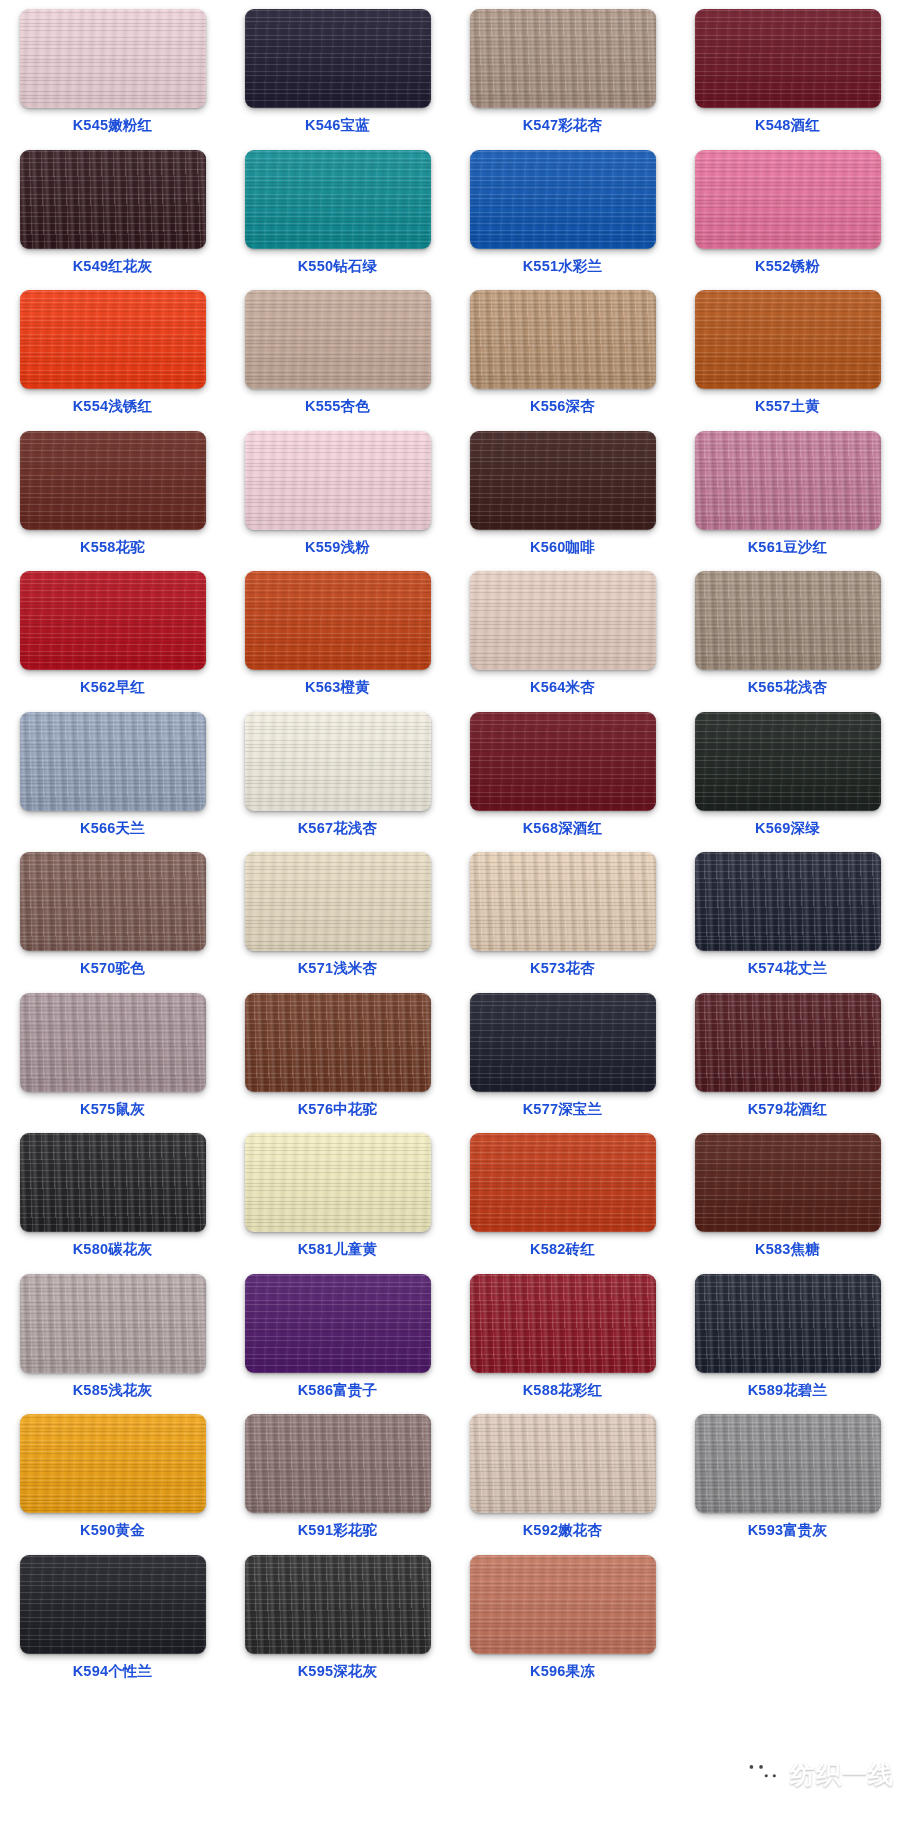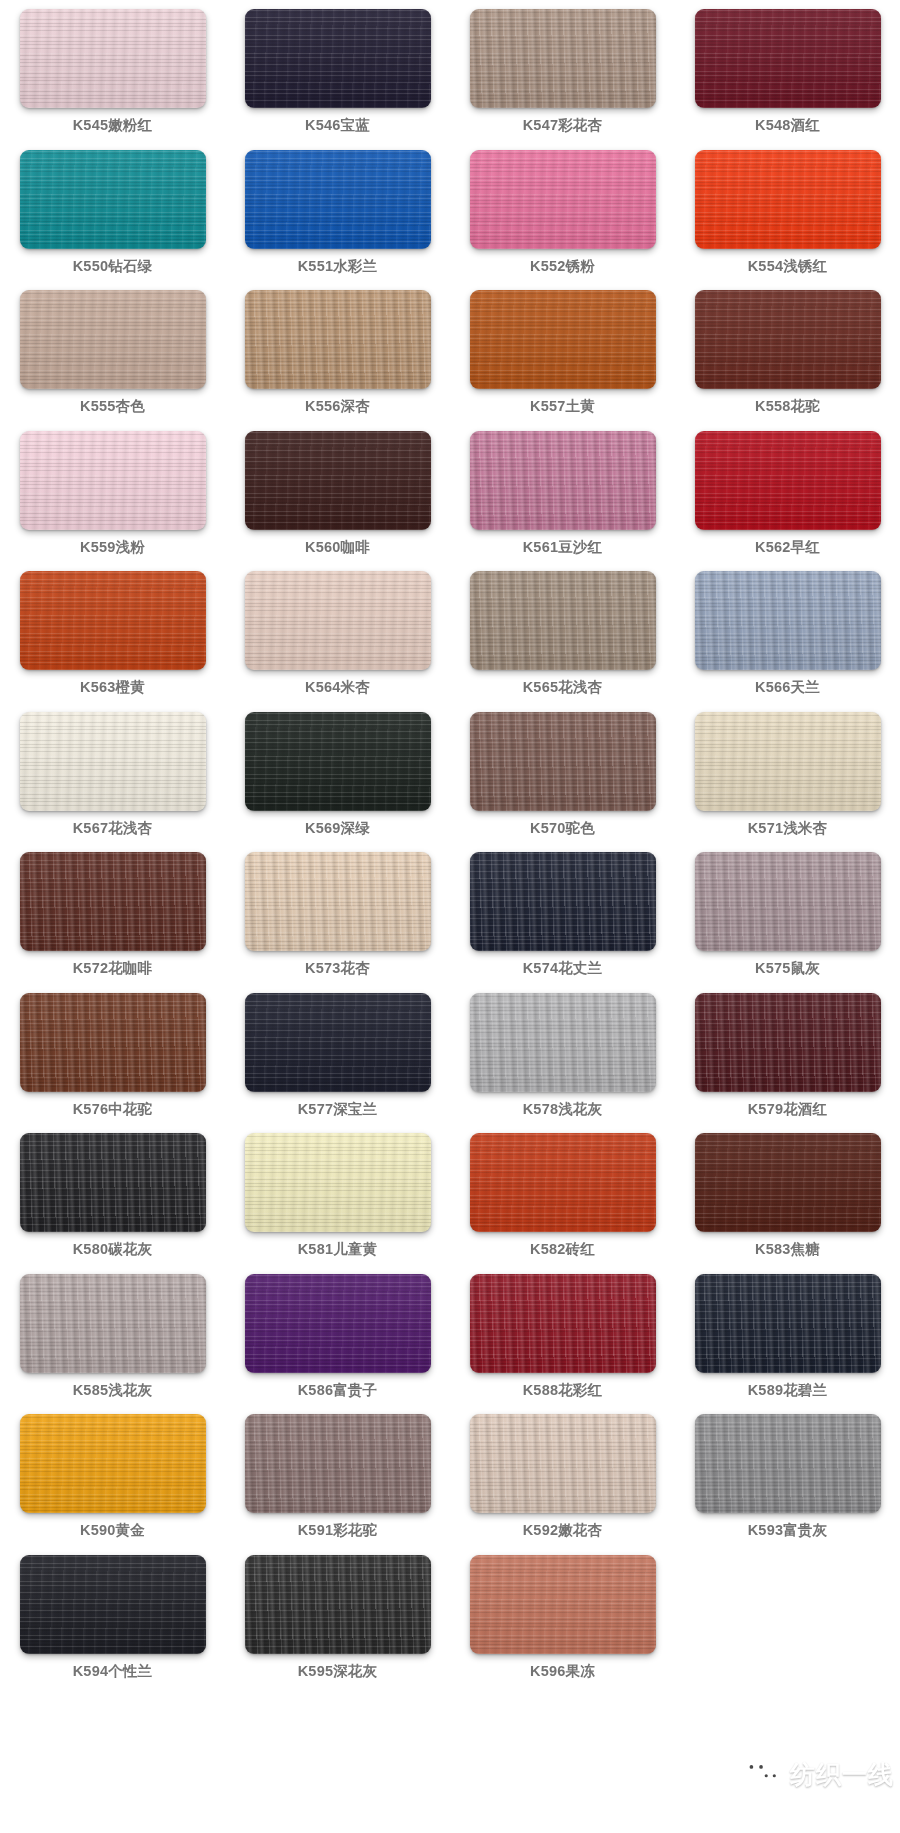--- a/index.html
+++ b/index.html
@@ -93,21 +93,21 @@
         rgba(0,0,0,0.10) 8px,
         rgba(0,0,0,0.00) 12px
       ),
       linear-gradient(180deg, rgba(255,255,255,0.07), rgba(0,0,0,0.08));
   }
 
   .swatch-label {
     margin-top: 10px;
     font-size: 14.5px;
     line-height: 1;
-    color: #737373;
+    color: #1d4ed8;
     font-weight: 600;
     letter-spacing: 0.2px;
     white-space: nowrap;
     text-align: left;
   }
 
   
   #watermark {
     position: absolute;
     right: 6px;
@@ -151,20 +151,26 @@
       <div class="swatch-label">K547彩花杏</div>
     </div>
     <div class="swatch-cell">
       <div class="chip-wrap">
         <div class="chip" style="background-color: rgb(110, 22, 38);"></div>
       </div>
       <div class="swatch-label">K548酒红</div>
     </div>
     <div class="swatch-cell">
       <div class="chip-wrap">
+        <div class="chip melange" style="background-color: rgb(51, 24, 29);"></div>
+      </div>
+      <div class="swatch-label">K549红花灰</div>
+    </div>
+    <div class="swatch-cell">
+      <div class="chip-wrap">
         <div class="chip" style="background-color: rgb(15, 141, 149);"></div>
       </div>
       <div class="swatch-label">K550钻石绿</div>
     </div>
     <div class="swatch-cell">
       <div class="chip-wrap">
         <div class="chip" style="background-color: rgb(15, 87, 180);"></div>
       </div>
       <div class="swatch-label">K551水彩兰</div>
     </div>
@@ -253,44 +259,44 @@
       <div class="swatch-label">K566天兰</div>
     </div>
     <div class="swatch-cell">
       <div class="chip-wrap">
         <div class="chip" style="background-color: rgb(243, 238, 225);"></div>
       </div>
       <div class="swatch-label">K567花浅杏</div>
     </div>
     <div class="swatch-cell">
       <div class="chip-wrap">
+        <div class="chip" style="background-color: rgb(109, 19, 31);"></div>
+      </div>
+      <div class="swatch-label">K568深酒红</div>
+    </div>
+    <div class="swatch-cell">
+      <div class="chip-wrap">
         <div class="chip" style="background-color: rgb(29, 36, 32);"></div>
       </div>
       <div class="swatch-label">K569深绿</div>
     </div>
     <div class="swatch-cell">
       <div class="chip-wrap">
         <div class="chip melange" style="background-color: rgb(125, 92, 83);"></div>
       </div>
       <div class="swatch-label">K570驼色</div>
     </div>
     <div class="swatch-cell">
       <div class="chip-wrap">
         <div class="chip" style="background-color: rgb(232, 220, 194);"></div>
       </div>
       <div class="swatch-label">K571浅米杏</div>
     </div>
     <div class="swatch-cell">
       <div class="chip-wrap">
-        <div class="chip melange" style="background-color: rgb(95, 45, 36);"></div>
-      </div>
-      <div class="swatch-label">K572花咖啡</div>
-    </div>
-    <div class="swatch-cell">
-      <div class="chip-wrap">
         <div class="chip melange" style="background-color: rgb(229, 205, 180);"></div>
       </div>
       <div class="swatch-label">K573花杏</div>
     </div>
     <div class="swatch-cell">
       <div class="chip-wrap">
         <div class="chip melange" style="background-color: rgb(29, 34, 51);"></div>
       </div>
       <div class="swatch-label">K574花丈兰</div>
     </div>
@@ -304,26 +310,20 @@
       <div class="chip-wrap">
         <div class="chip melange" style="background-color: rgb(113, 58, 37);"></div>
       </div>
       <div class="swatch-label">K576中花驼</div>
     </div>
     <div class="swatch-cell">
       <div class="chip-wrap">
         <div class="chip" style="background-color: rgb(29, 31, 46);"></div>
       </div>
       <div class="swatch-label">K577深宝兰</div>
-    </div>
-    <div class="swatch-cell">
-      <div class="chip-wrap">
-        <div class="chip melange" style="background-color: rgb(180, 180, 182);"></div>
-      </div>
-      <div class="swatch-label">K578浅花灰</div>
     </div>
     <div class="swatch-cell">
       <div class="chip-wrap">
         <div class="chip melange" style="background-color: rgb(82, 26, 32);"></div>
       </div>
       <div class="swatch-label">K579花酒红</div>
     </div>
     <div class="swatch-cell">
       <div class="chip-wrap">
         <div class="chip melange" style="background-color: rgb(35, 35, 38);"></div>

